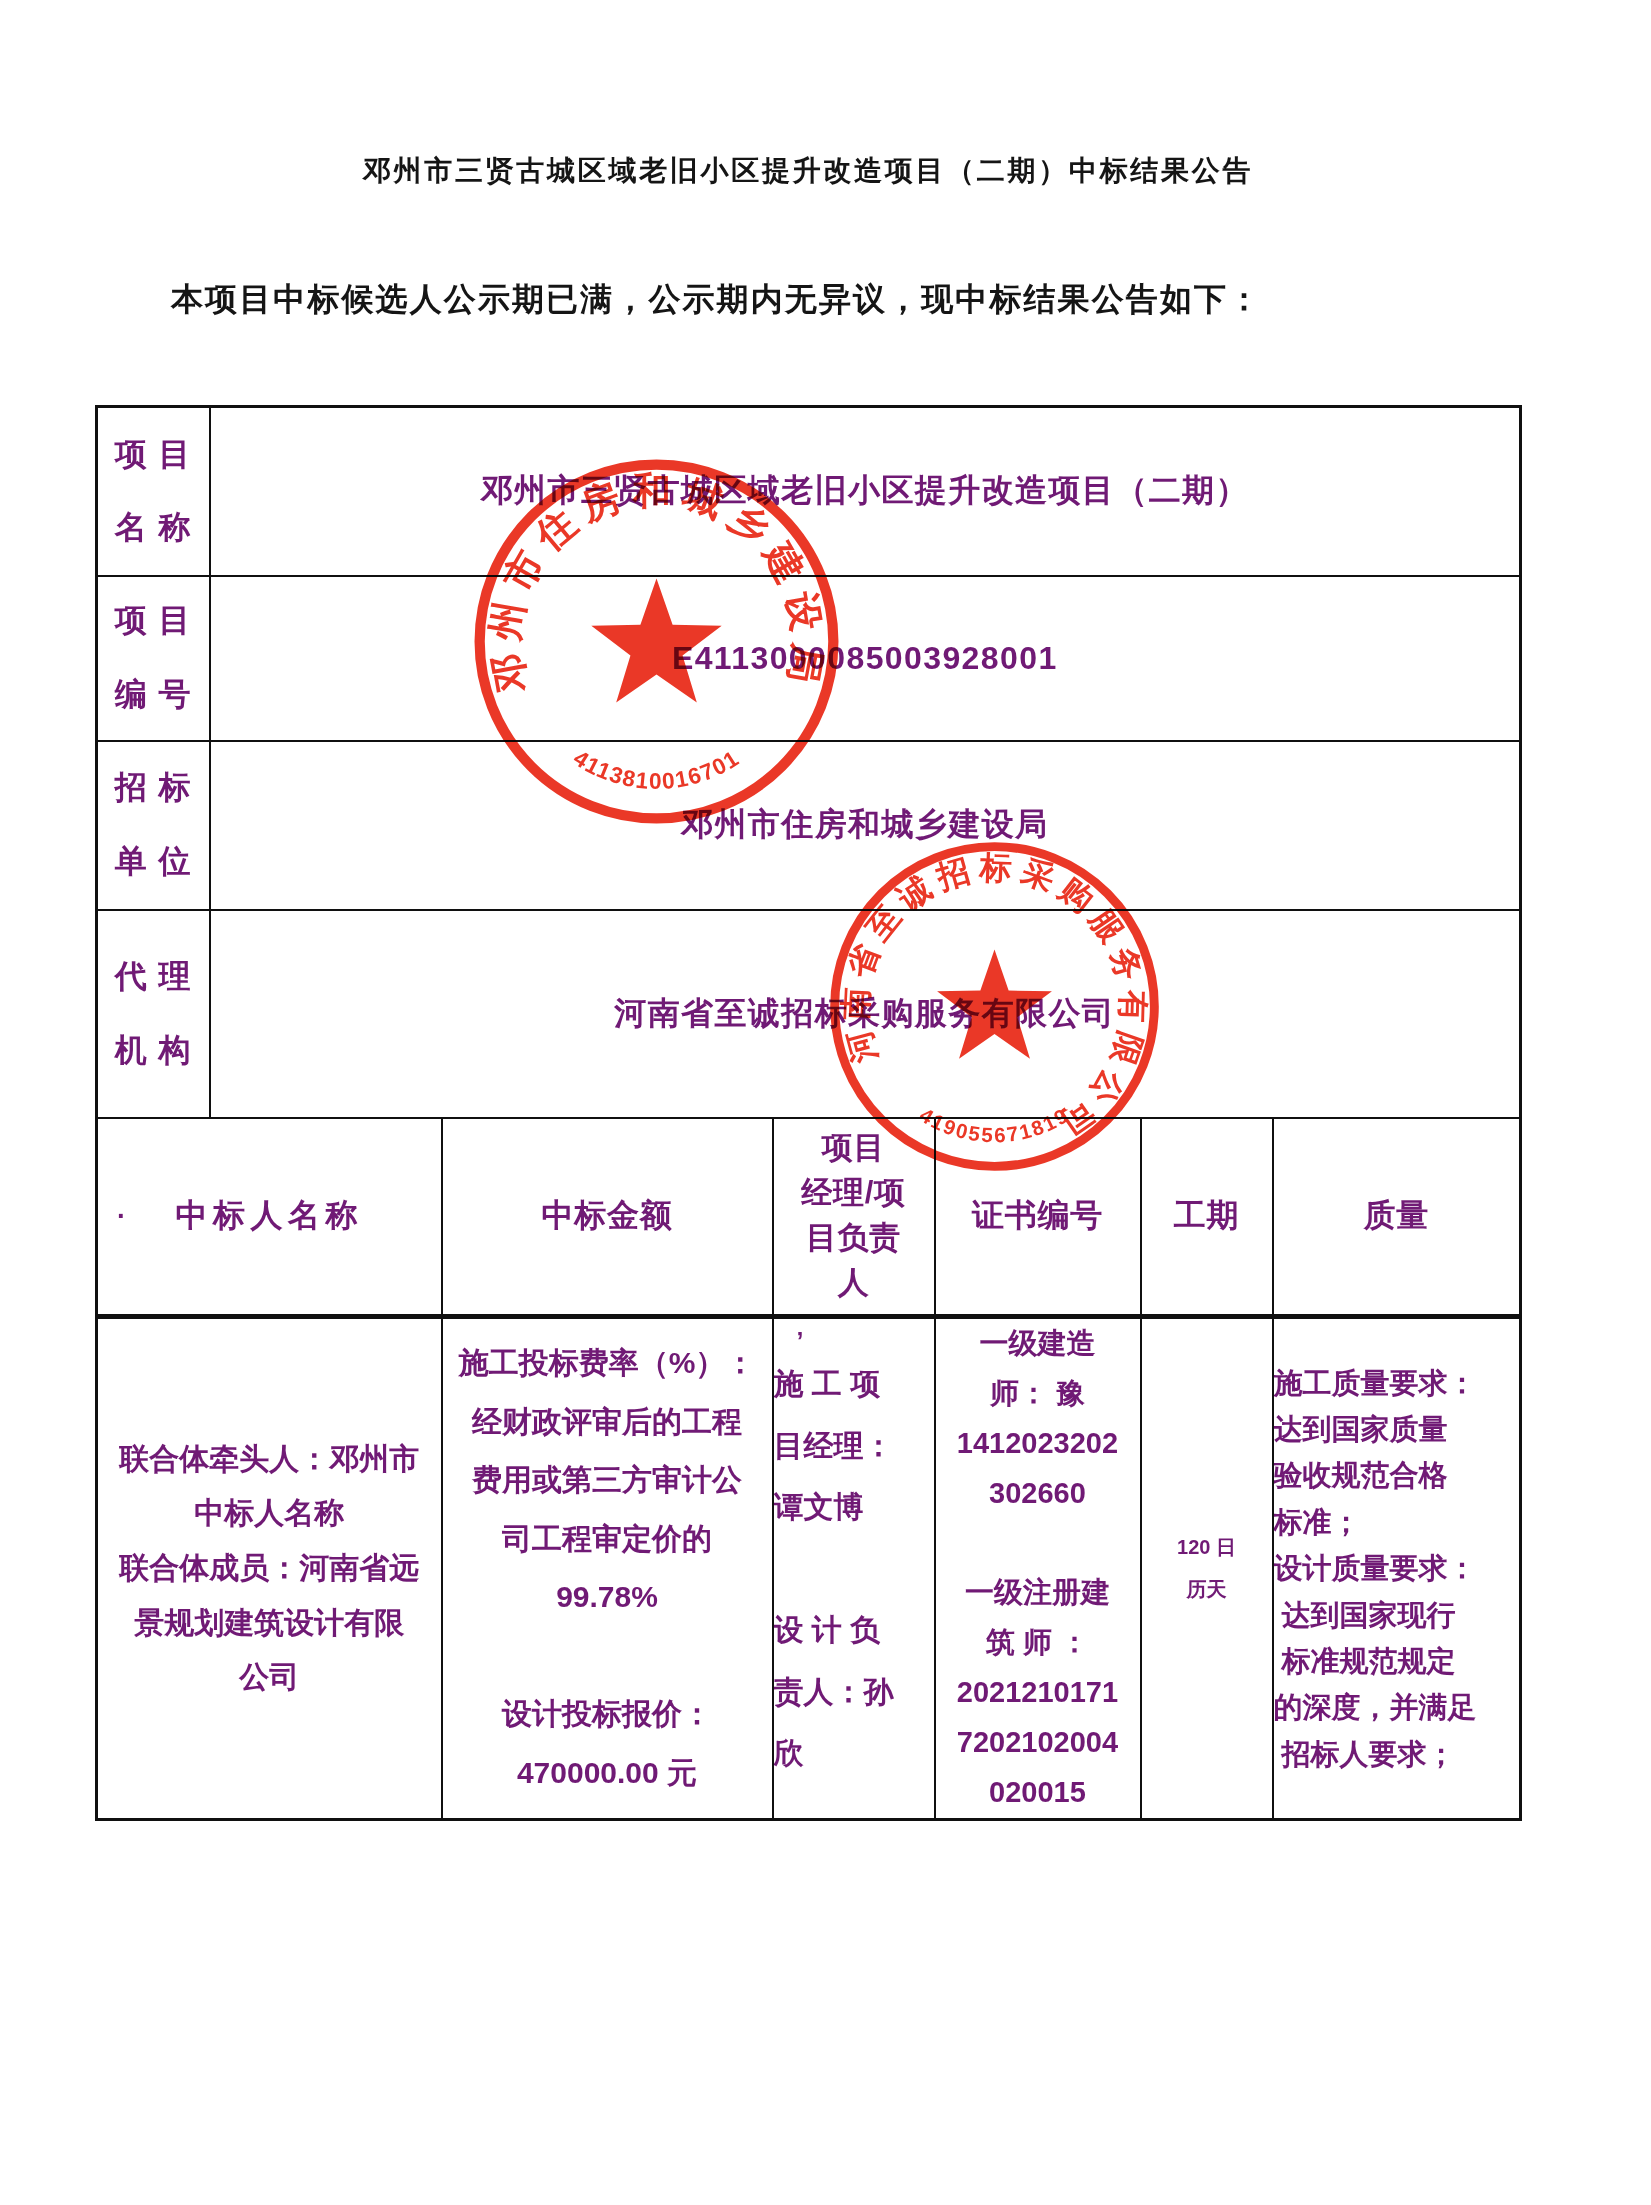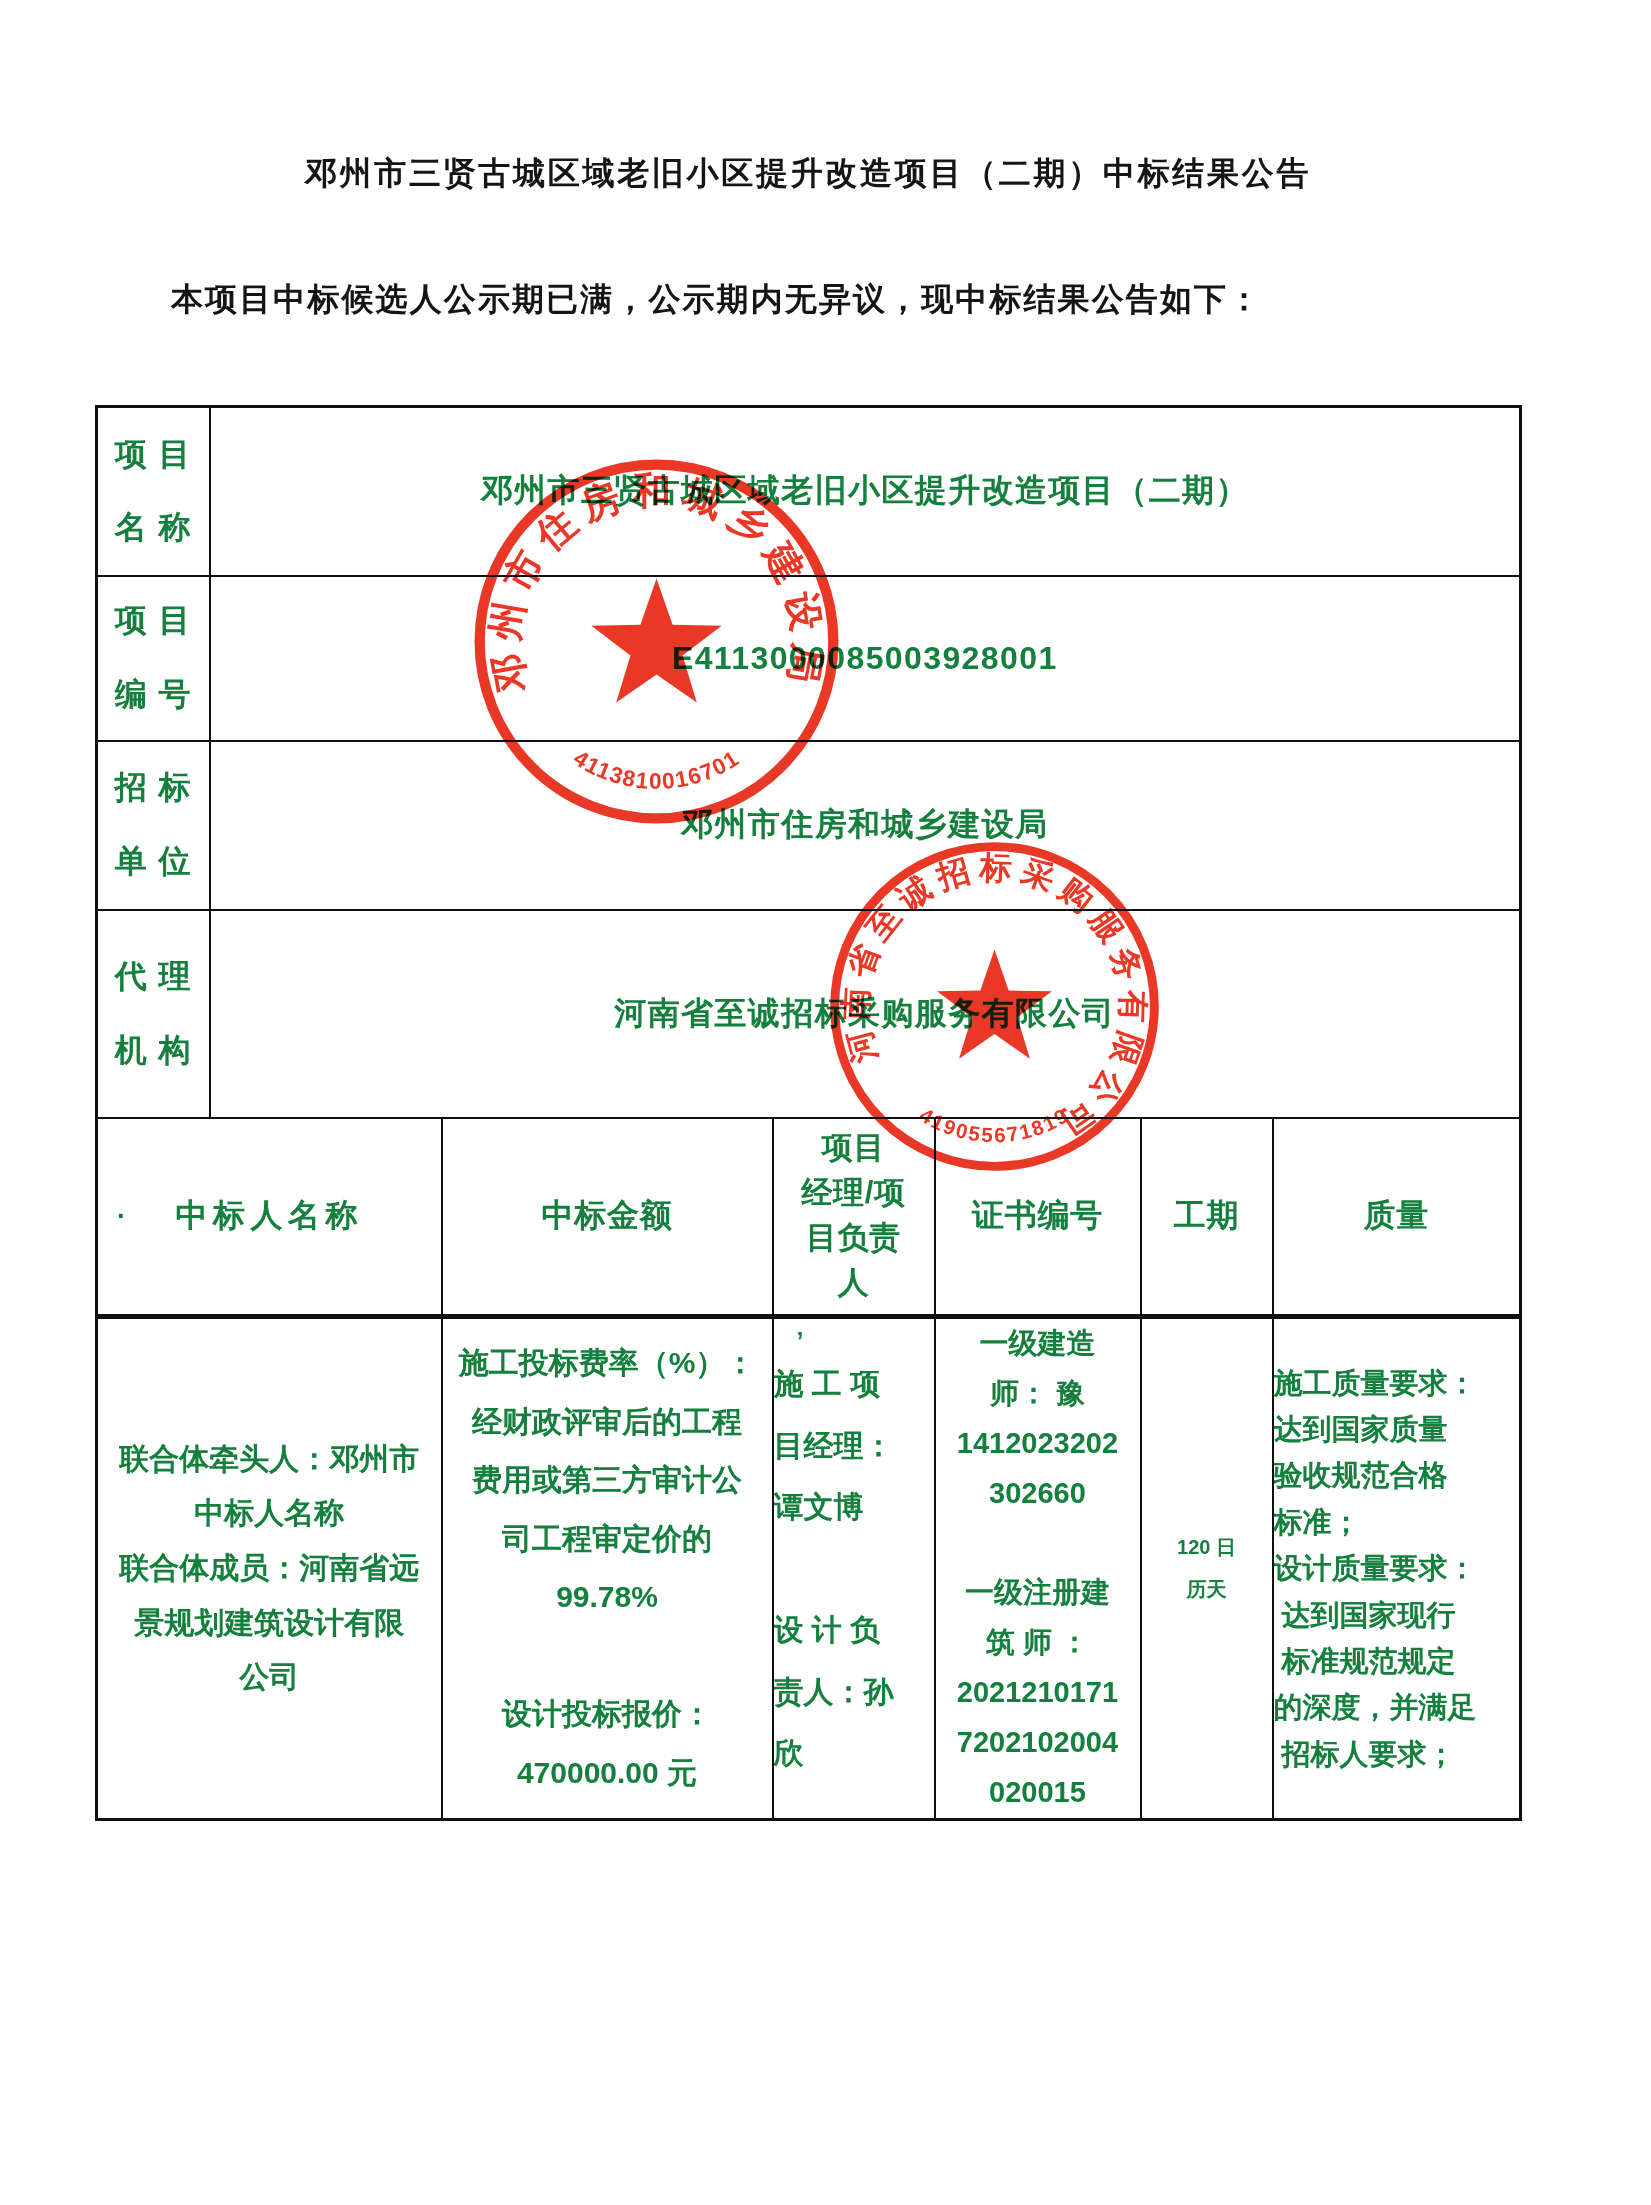--- a/index.html
+++ b/index.html
@@ -11,21 +11,21 @@
     position:relative;
     overflow:hidden;
   }
   .page{position:absolute;inset:0;}
 
   .doc-title{
     position:absolute;
     left:96px;top:152px;width:1424px;
     margin:0;
     text-align:center;
-    font-size:32px;
+    font-size:28px;
     font-weight:700;
     letter-spacing:2.7px;
     color:#151515;
   }
   .doc-intro{
     position:absolute;
     left:159px;top:266px;width:1303px;
     margin:12px;
     font-size:32px;
     font-weight:700;
@@ -38,21 +38,21 @@
     left:95px;top:405px;
     border-collapse:collapse;
     table-layout:fixed;
     background:transparent;
   }
   table.result td{
     border:2.1px solid #101010;
     padding:0;
     vertical-align:middle;
     font-weight:700;
-    color:#15803d;
+    color:#701a75;
     overflow:hidden;
   }
   table.result{border:3.4px solid #101010;}
 
   td.lbl{
     text-align:center;
     font-size:32px;
     line-height:2.3;
     letter-spacing:1.4px;
     white-space:pre-line;

